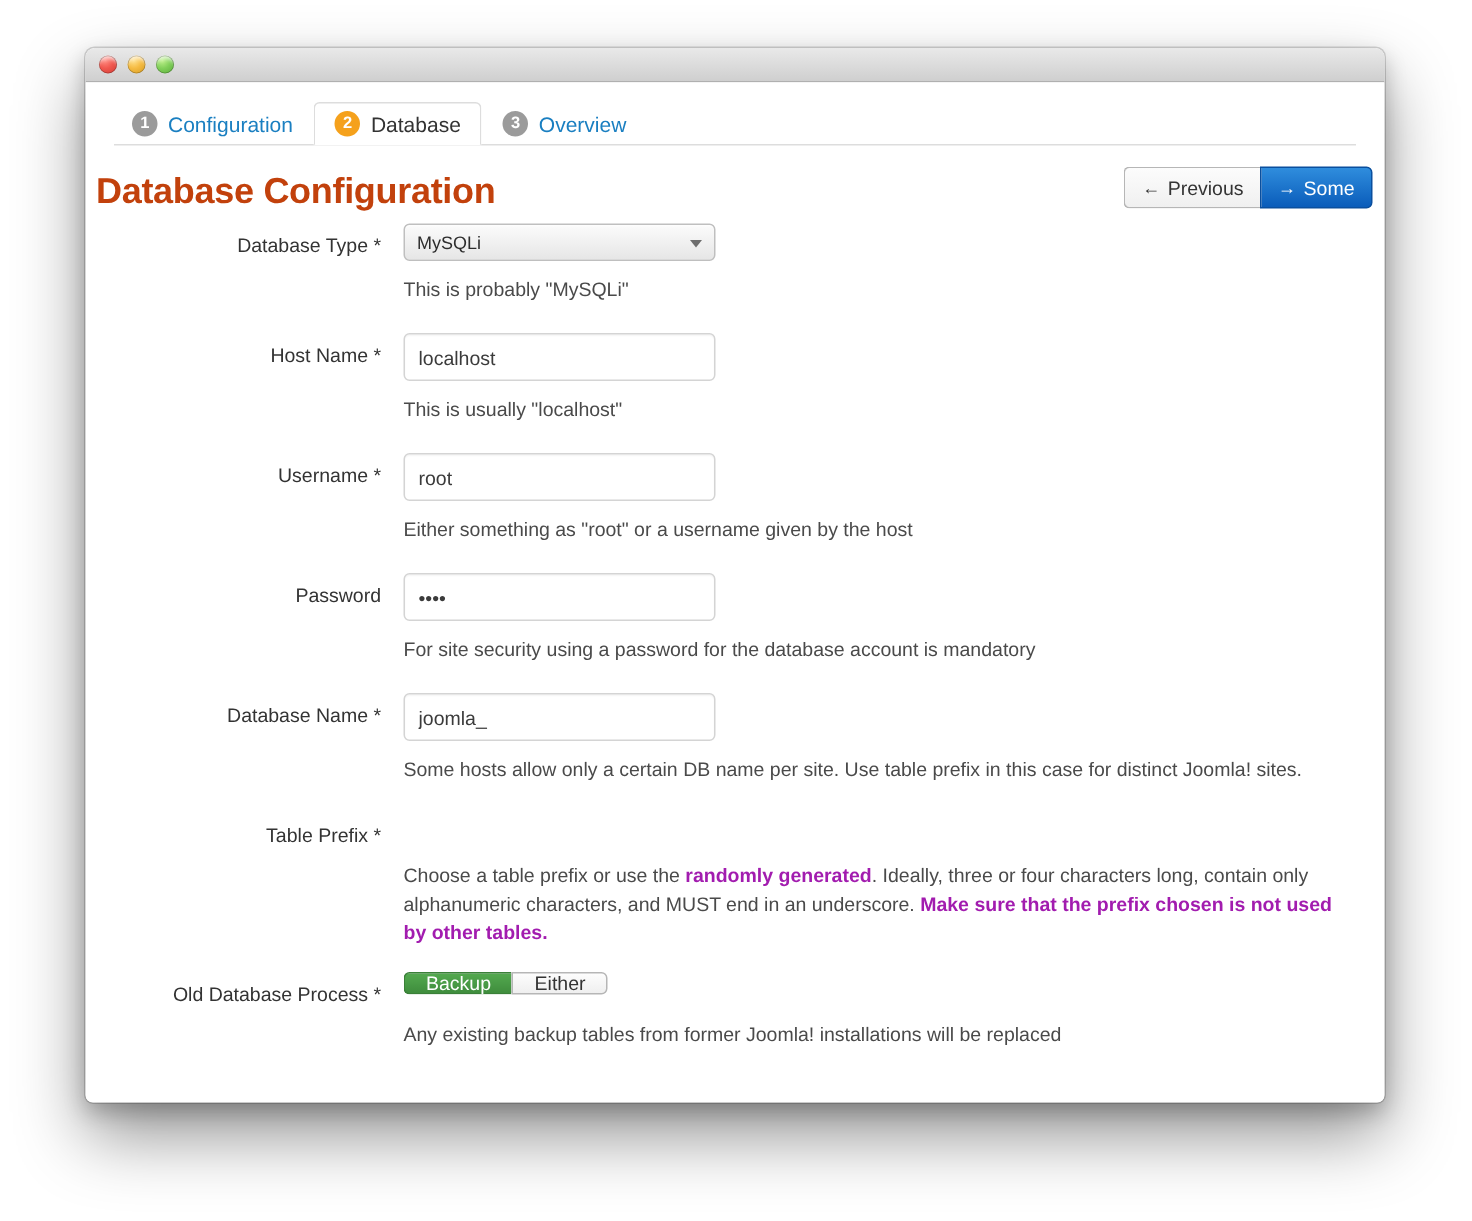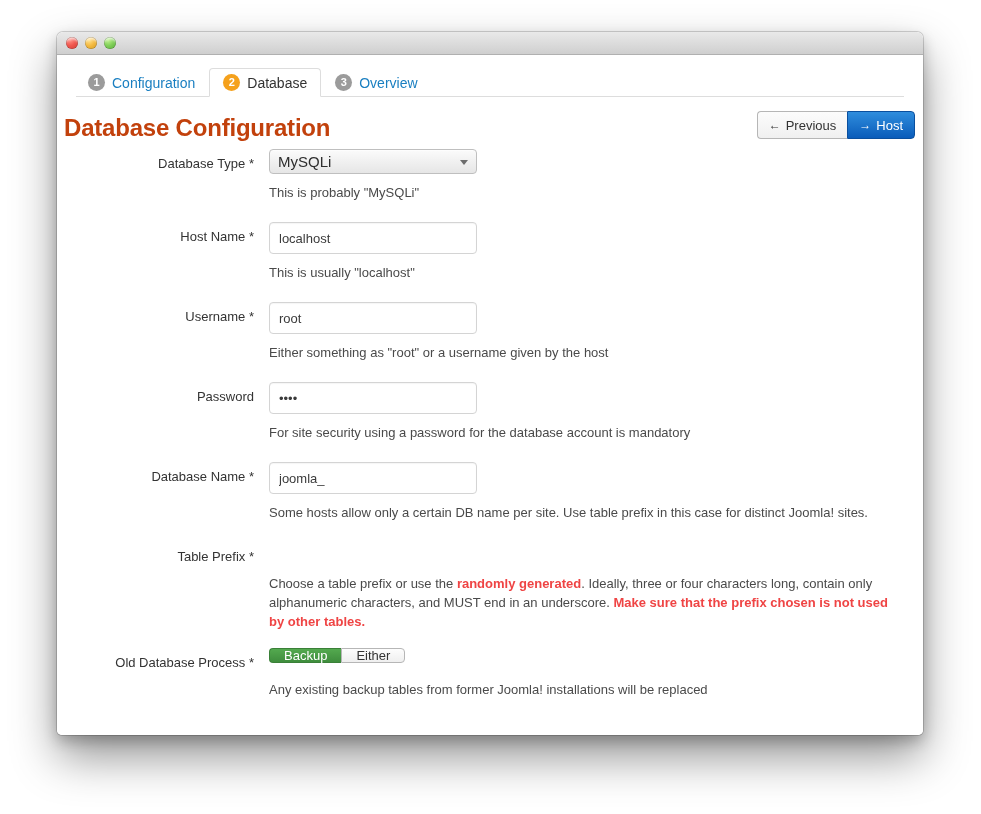--- a/index.html
+++ b/index.html
@@ -195,21 +195,21 @@
     flex: 1 1 auto;
     padding-left: 15px;
   }
   .help {
     font-size: 13px;
     color: #4a4a4a;
     line-height: 19px;
     padding: 9px 0 0 205px;
     max-width: 690px;
   }
-  .help b { font-weight: bold; color: #ef4444; }
+  .help b { font-weight: bold; color: #a21caf; }
   .gap-a { height: 20px; }
   .gap-b { height: 17px; }
 
   input.txt {
     width: 208px;
     height: 28px;
     box-sizing: border-box;
     border: 1px solid #d4d4d4;
     border-radius: 4px;
     padding: 15px 9px;
@@ -223,21 +223,21 @@
   input.txt::placeholder { color: #a8a8a8; }
 
   .select {
     position: relative;
     width: 208px;
     height: 25px;
     box-sizing: border-box;
     border: 1px solid #bfbfbf;
     border-radius: 4px;
     background: linear-gradient(to bottom, #fbfbfb 0%, #e6e6e6 100%);
-    font-size: 15px;
+    font-size: 12px;
     color: #2d2d2d;
     display: flex;
     align-items: center;
     padding: 0 24px 0 8px;
     cursor: pointer;
     box-shadow: 0 1px 0 rgba(255,255,255,0.6) inset;
   }
   .caret {
     position: absolute;
     right: 8px;
@@ -308,21 +308,21 @@
 
     <div class="header">
       <div class="page-title">Database Configuration</div>
       <div class="btn-group">
         <button class="btn btn-prev">
           <span class="arr">←</span>
           <span>Previous</span>
         </button>
         <button class="btn btn-next">
           <span class="arr">→</span>
-          <span>Host</span>
+          <span>Some</span>
         </button>
       </div>
     </div>
 
     <div class="form">
 
       <div class="row">
         <div class="lbl">Database Type *</div>
         <div class="ctl">
           <div class="select">

